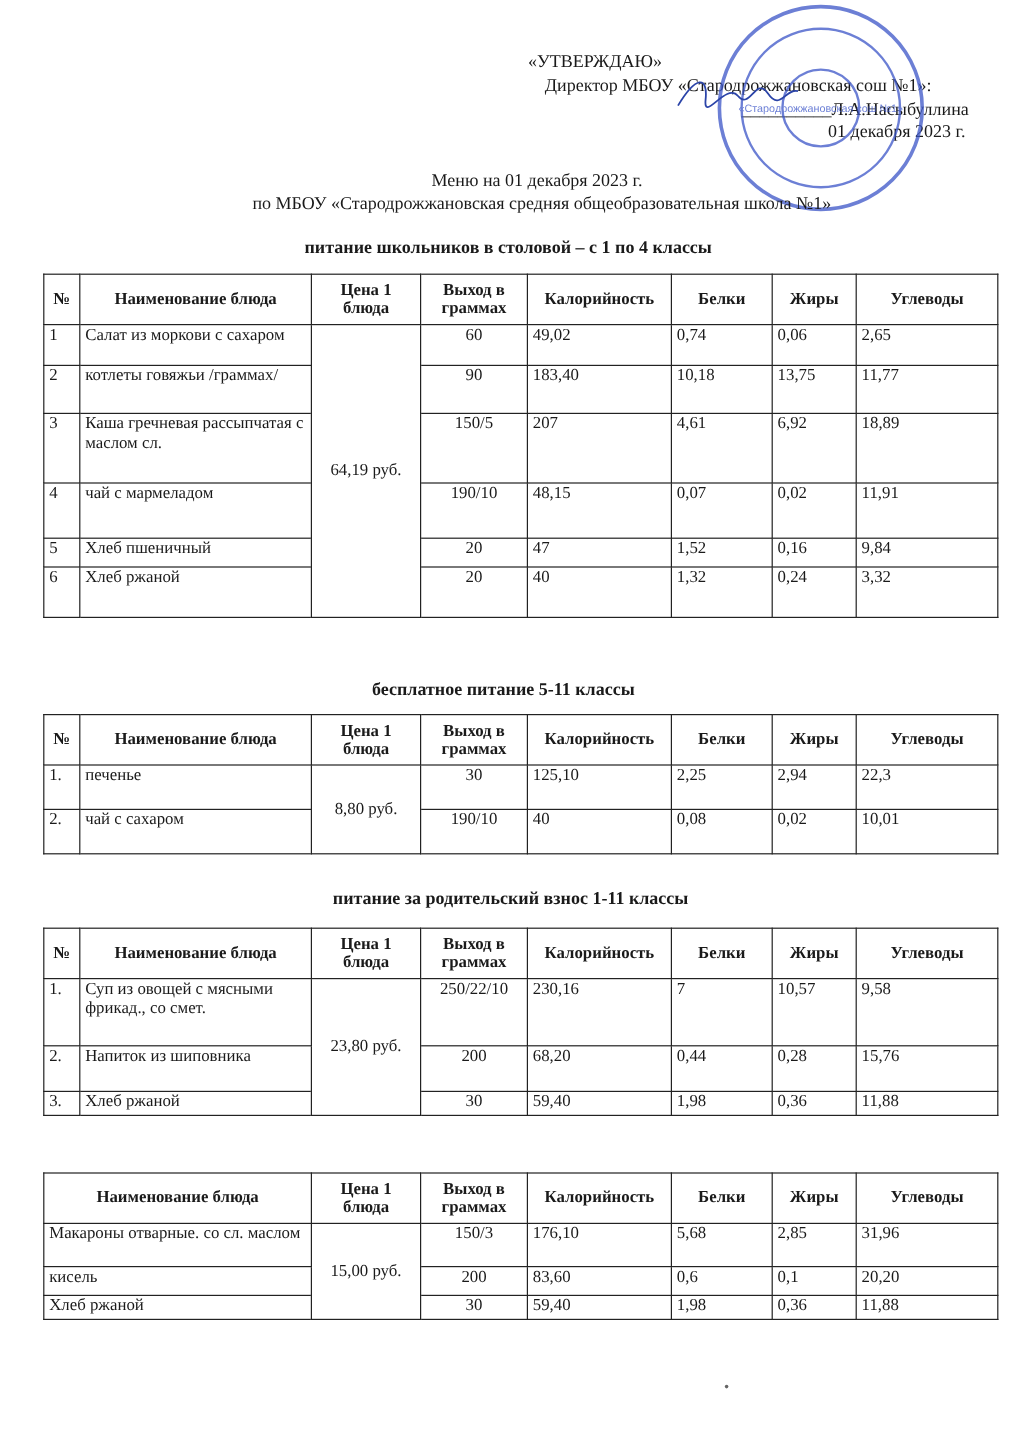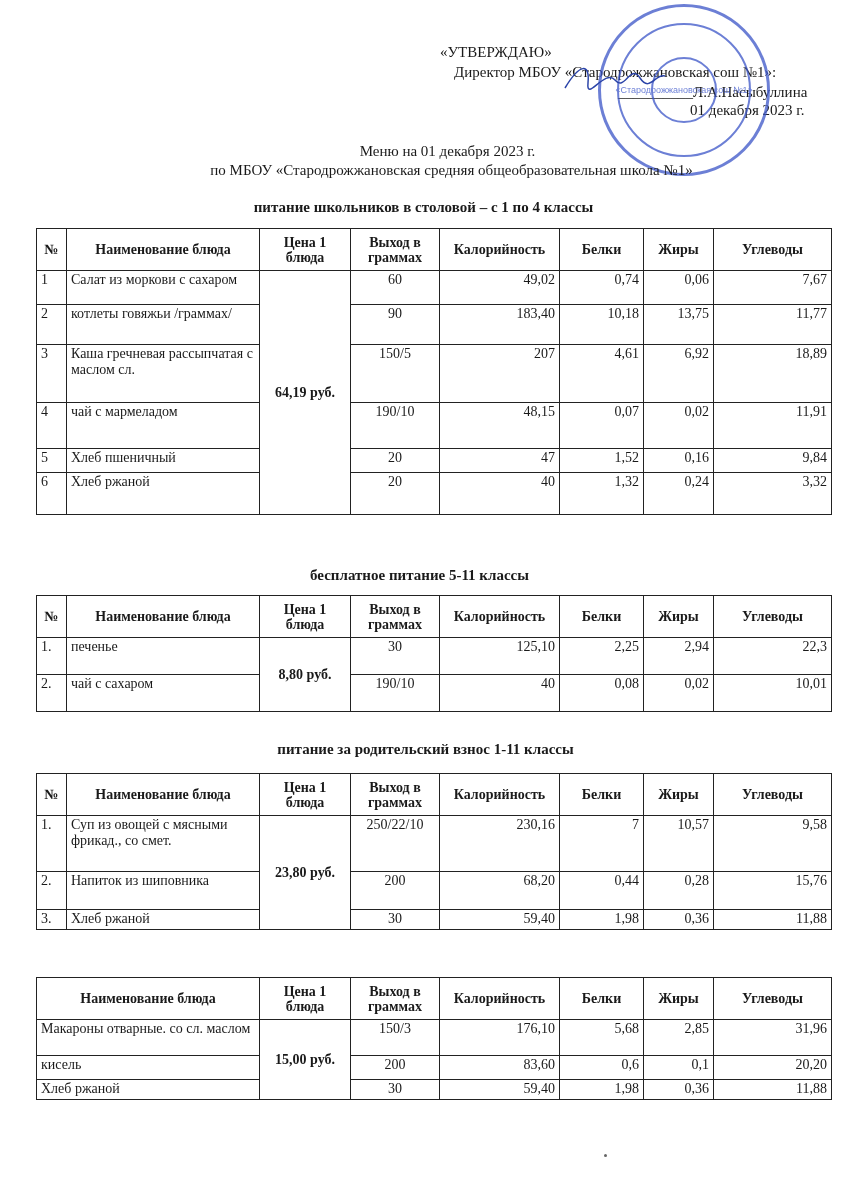--- a/index.html
+++ b/index.html
@@ -24,23 +24,23 @@
   .stamp-text { position: absolute; left: 0; top: 78px; width: 100%; text-align: center; font-size: 9px; color: #3b55c8; font-family: "Liberation Sans", sans-serif; }
   .signature { position: absolute; left: 560px; top: 58px; width: 110px; height: 40px; }
   .title { position: absolute; width: 859px; text-align: center; font-size: 15px; }
   .section-title { position: absolute; width: 859px; text-align: center; font-weight: bold; font-size: 15px; }
   table.menu {
     position: absolute; left: 36px; width: 795px; border-collapse: collapse; font-size: 14px;
     table-layout: fixed;
   }
   table.menu th, table.menu td { border: 1px solid #222; padding: 1px 4px; vertical-align: top; }
   table.menu th { font-weight: bold; text-align: center; vertical-align: middle; line-height: 15px; }
-  table.menu td.num { text-align: right; }
+  table.menu td.num { }
   table.menu td.c { text-align: center; }
-  table.menu td.price { text-align: center; vertical-align: middle; font-weight: bold; }
+  table.menu td.price { text-align: center; vertical-align: middle; font-weight: normal; }
   table.menu td.idx { text-align: left; }
   .dot { position: absolute; width: 3px; height: 3px; background: #666; border-radius: 50%; }
 </style>
 </head>
 <body>
 
 <div class="approve">
   <div class="line" style="left:440px; top:44px;">«УТВЕРЖДАЮ»</div>
   <div class="line" style="left:454px; top:64px;">Директор МБОУ «Стародрожжановская сош №1»:</div>
   <div class="line" style="left:618px; top:84px;">__________Л.А.Насыбуллина</div>
@@ -83,21 +83,21 @@
   </thead>
   <tbody>
     <tr style="height:34px;">
       <td class="idx">1</td>
       <td>Салат из моркови с сахаром</td>
       <td class="price" rowspan="6">64,19 руб.</td>
       <td class="c">60</td>
       <td class="num">49,02</td>
       <td class="num">0,74</td>
       <td class="num">0,06</td>
-      <td class="num">7,67</td>
+      <td class="num">2,65</td>
     </tr>
     <tr style="height:40px;">
       <td class="idx">2</td>
       <td>котлеты говяжьи /граммах/</td>
       <td class="c">90</td>
       <td class="num">183,40</td>
       <td class="num">10,18</td>
       <td class="num">13,75</td>
       <td class="num">11,77</td>
     </tr>

